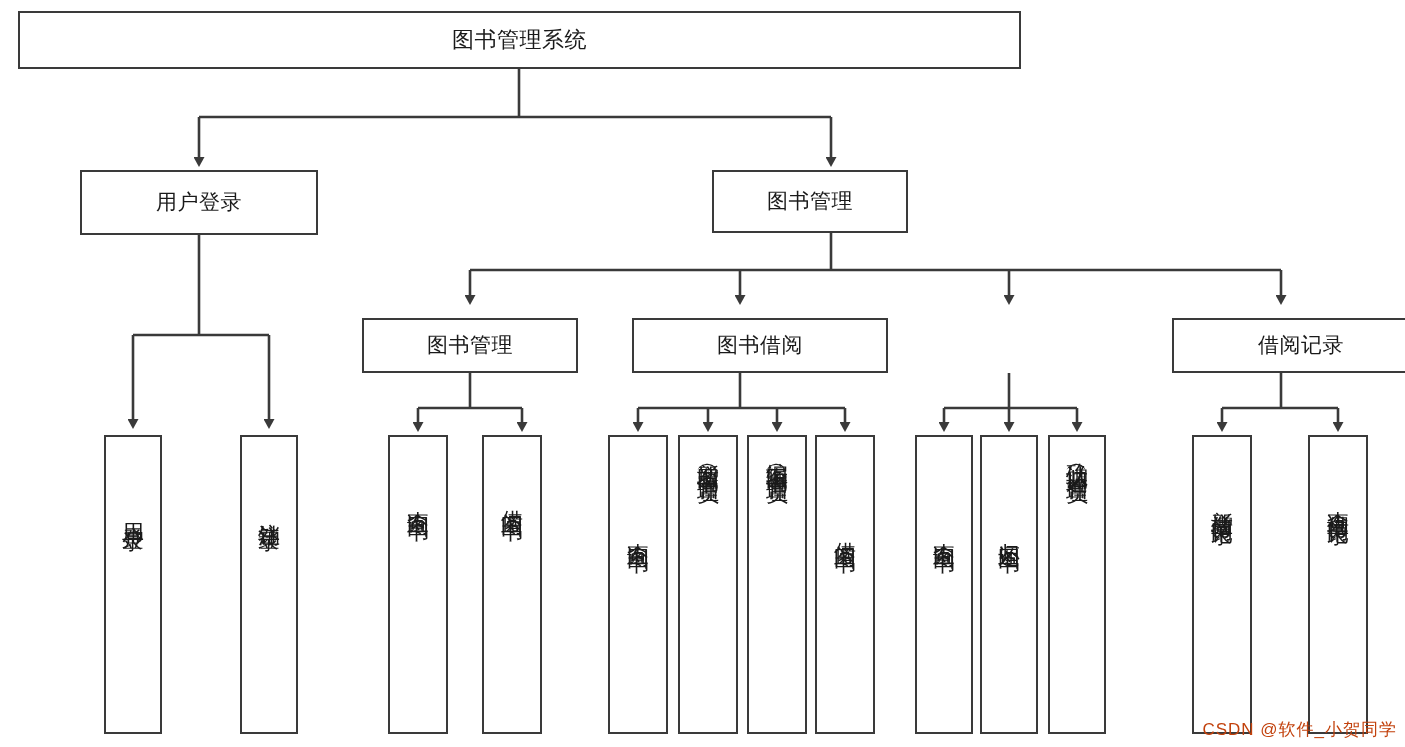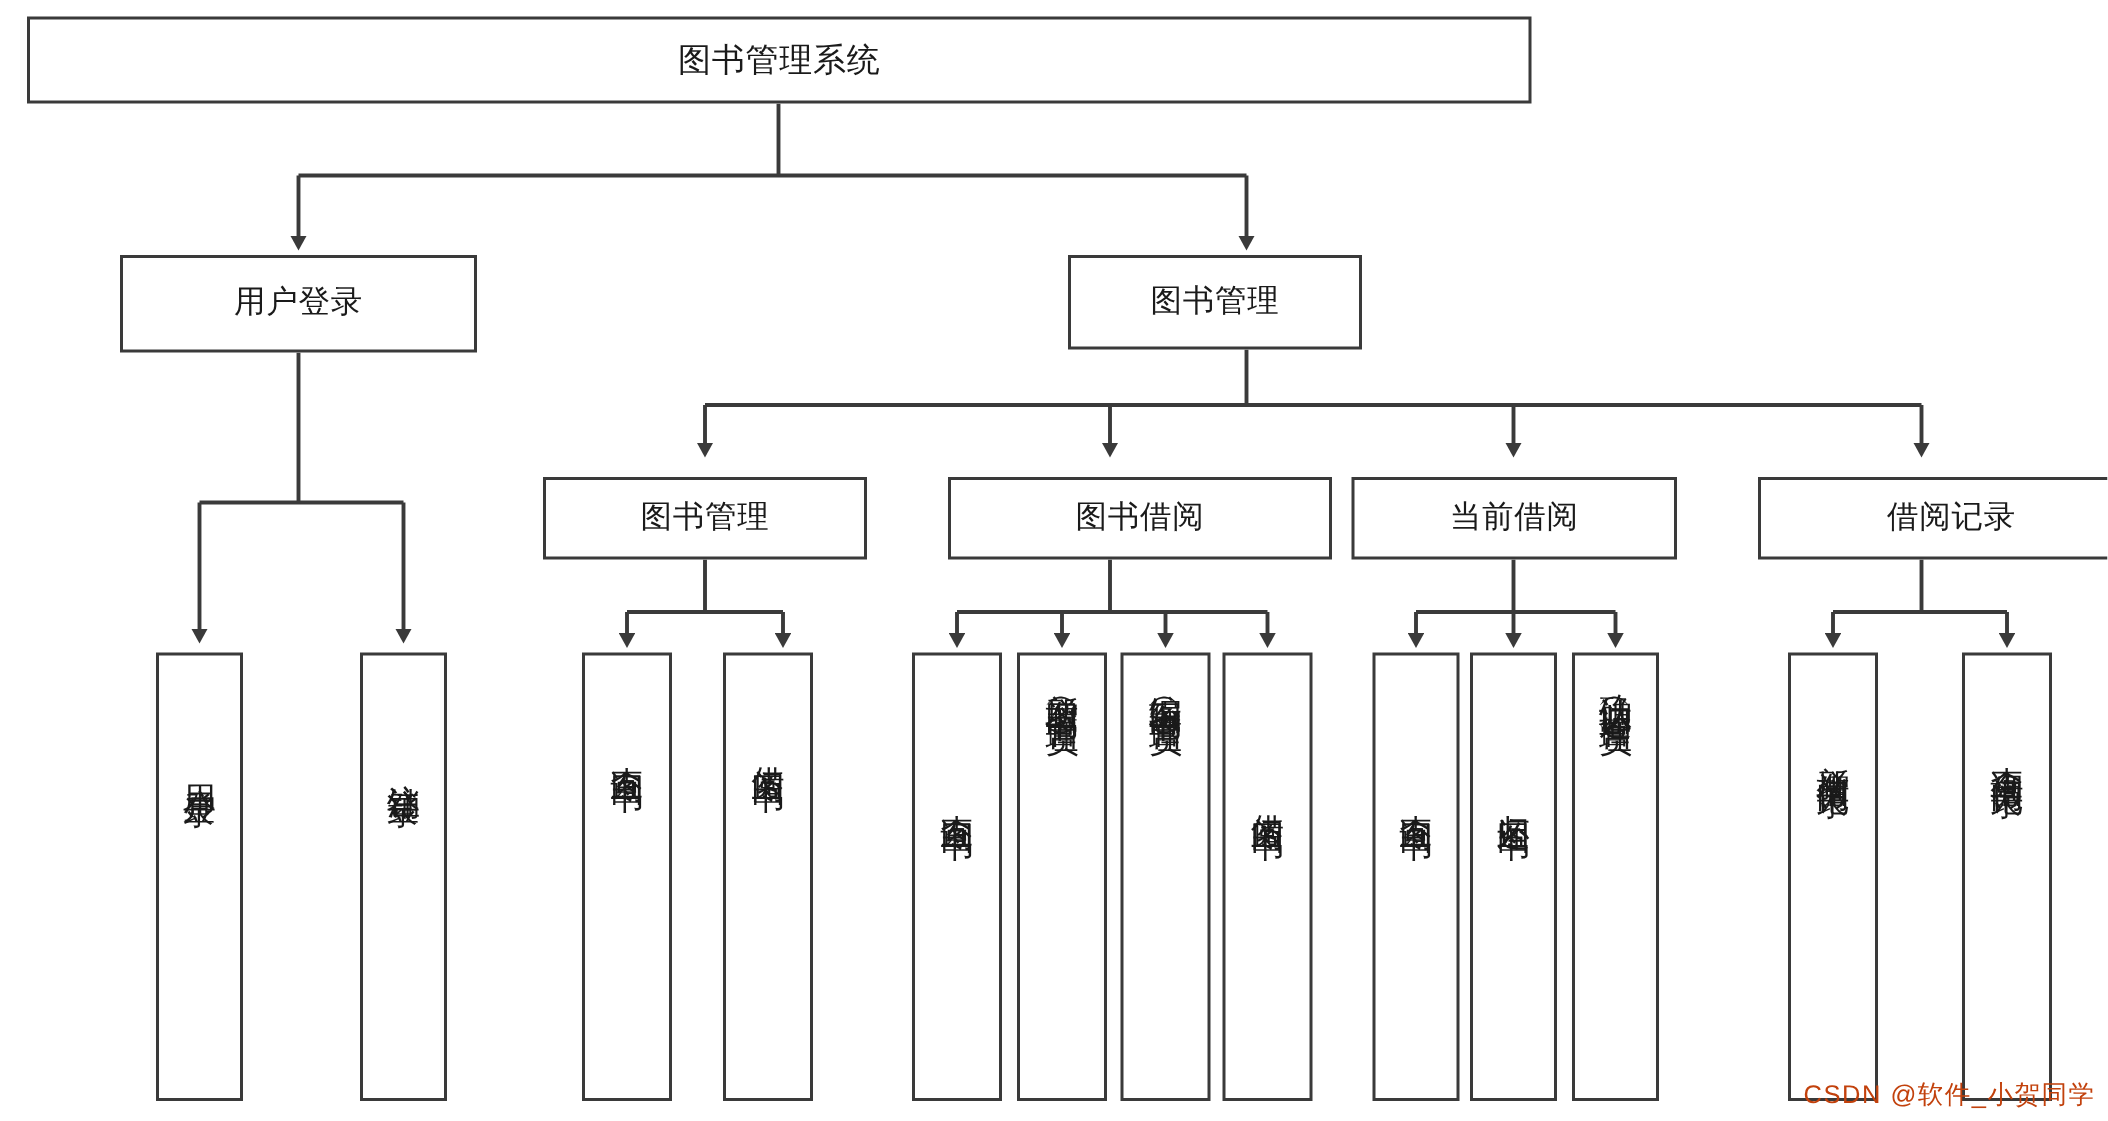--- a/index.html
+++ b/index.html
@@ -135,23 +135,20 @@
   <div class="node h" style="left:712px;top:170px;width:196px;height:63px;">
     <span class="lbl">图书管理</span>
   </div>
 
   <div class="node h" style="left:362px;top:318px;width:216px;height:55px;">
     <span class="lbl">图书管理</span>
   </div>
   <div class="node h" style="left:632px;top:318px;width:256px;height:55px;">
     <span class="lbl">图书借阅</span>
   </div>
-  <div class="node h" style="left:901px;top:318px;width:217px;height:55px;">
-    <span class="lbl">当前借阅</span>
-  </div>
   <div class="node h" style="left:1172px;top:318px;width:258px;height:55px;">
     <span class="lbl">借阅记录</span>
   </div>
 
   <div class="node v mid" style="left:104px;top:435px;width:58px;height:299px;">
     <span class="lbl">用户登录</span>
   </div>
   <div class="node v mid" style="left:240px;top:435px;width:58px;height:299px;">
     <span class="lbl">注销登录</span>
   </div>

